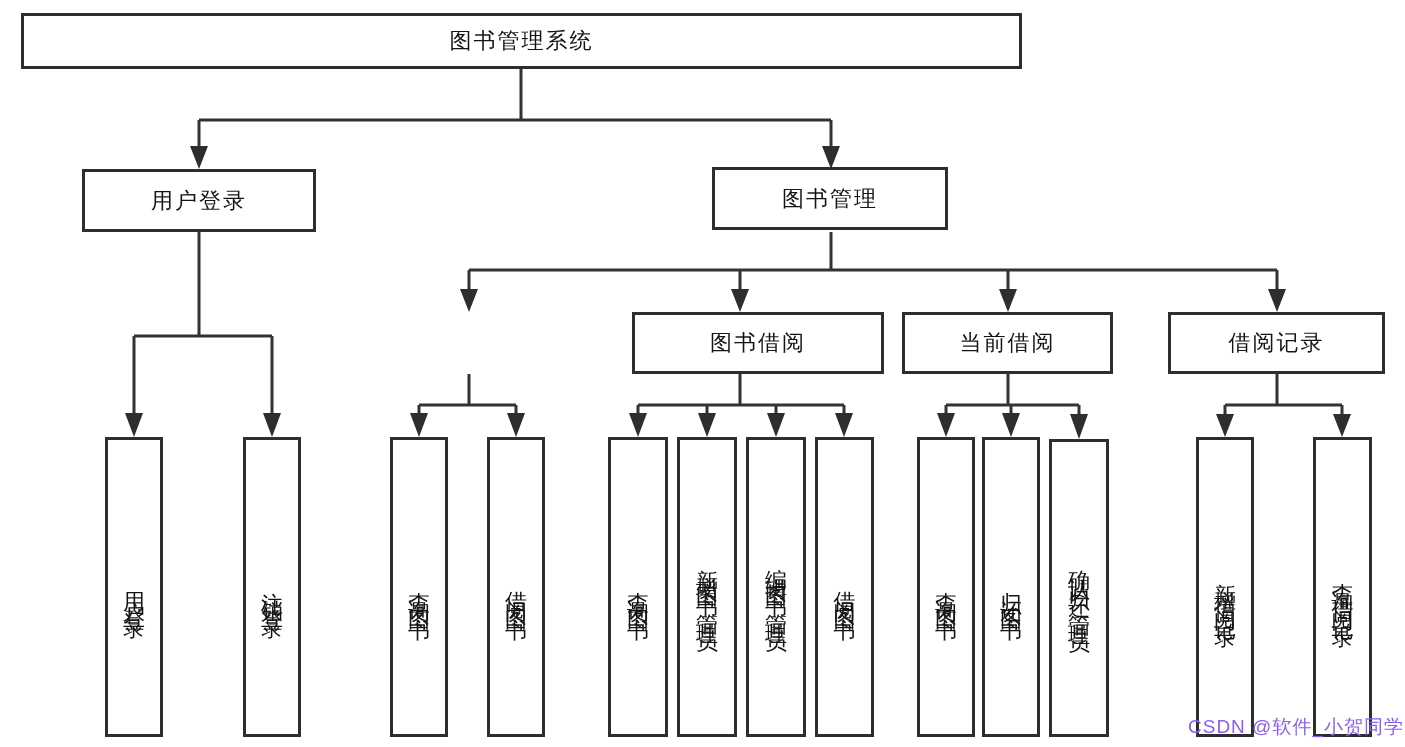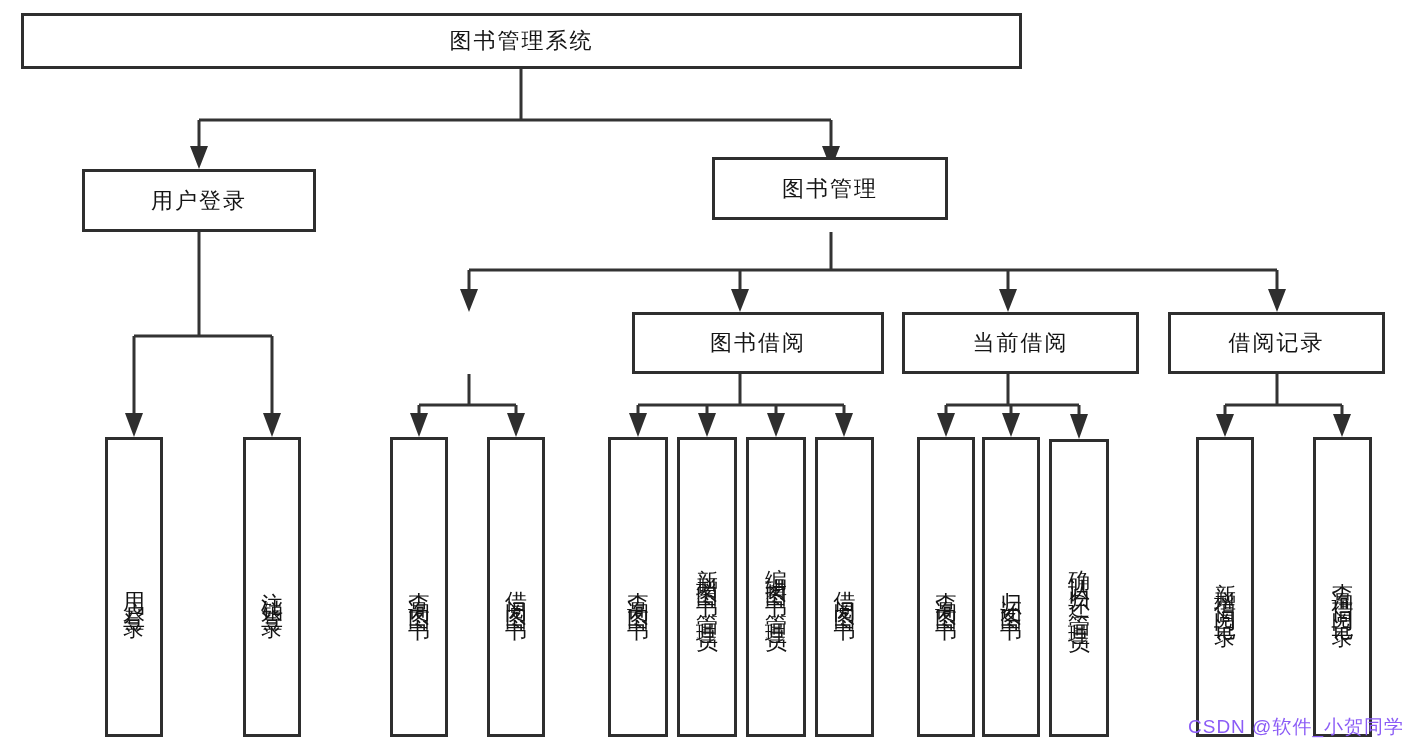--- a/index.html
+++ b/index.html
@@ -95,28 +95,28 @@
       M1333 414 H1351 L1342 437 Z"></path>
   </svg>
 
   <div class="node" style="left:21px; top:13px; width:1001px; height:56px;">
     <span class="hlabel">图书管理系统</span>
   </div>
 
   <div class="node" style="left:82px; top:169px; width:234px; height:63px;">
     <span class="hlabel">用户登录</span>
   </div>
-  <div class="node" style="left:712px; top:157px; width:236px; height:63px;">
+  <div class="node" style="left:712px; top:167px; width:236px; height:63px;">
     <span class="hlabel">图书管理</span>
   </div>
 
   <div class="node" style="left:632px; top:312px; width:252px; height:62px;">
     <span class="hlabel">图书借阅</span>
   </div>
-  <div class="node" style="left:902px; top:312px; width:237px; height:62px;">
+  <div class="node" style="left:902px; top:312px; width:211px; height:62px;">
     <span class="hlabel">当前借阅</span>
   </div>
   <div class="node" style="left:1168px; top:312px; width:217px; height:62px;">
     <span class="hlabel">借阅记录</span>
   </div>
 
   <div class="node leaf" style="left:105px; top:437px; width:58px; height:300px;">
     <span class="vtext">用户登录</span>
   </div>
   <div class="node leaf" style="left:243px; top:437px; width:58px; height:300px;">

